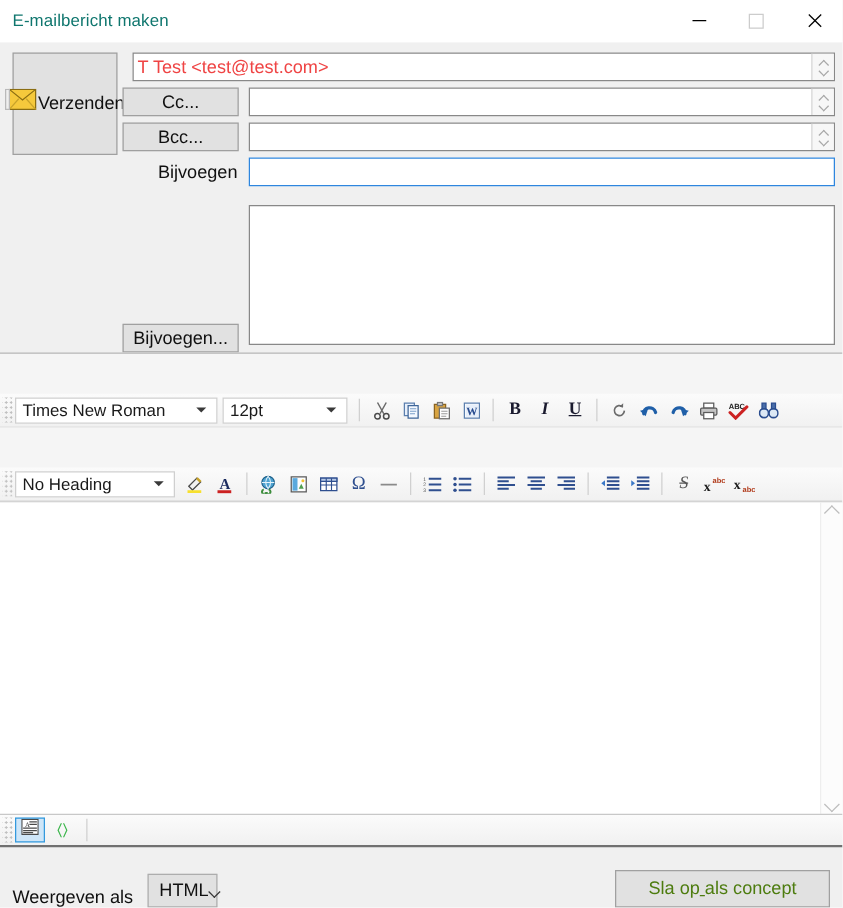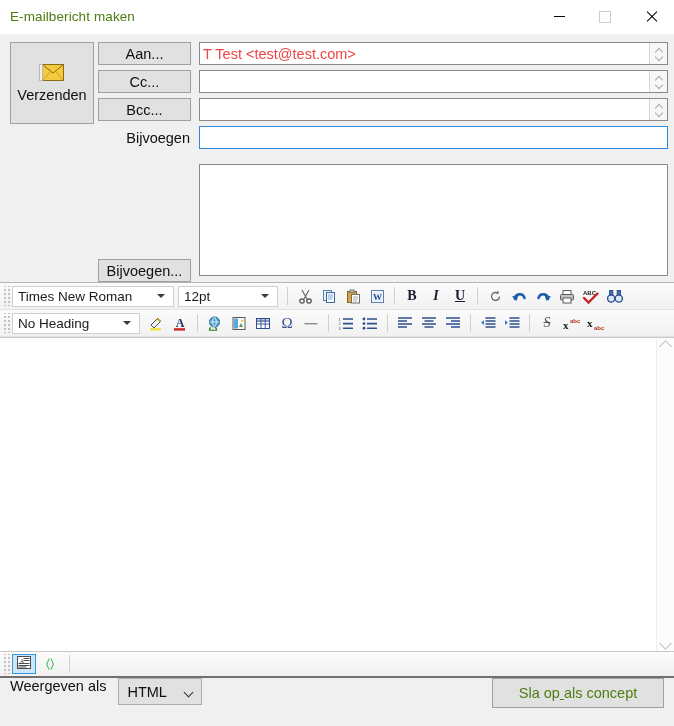--- a/index.html
+++ b/index.html
@@ -22,21 +22,21 @@
   .titlebar {
     height: 33px;
     background: #ffffff;
     display: flex;
     align-items: center;
     flex: 0 0 auto;
     border-bottom: 1px solid #ffffff;
   }
   .titlebar-text {
     font-size: 13.5px;
-    color: #4d7c0f;
+    color: #0f766e;
     padding-left: 10px;
     letter-spacing: .1px;
     white-space: nowrap;
   }
   .titlebar-spacer { flex: 1 1 auto; }
   .wbtn {
     width: 46px; height: 32px;
     display: flex; align-items: center; justify-content: center;
     background: transparent;
   }
@@ -61,21 +61,21 @@
     padding: 8px 6px 0 6px;
     display: flex;
     height: 248px;
     box-sizing: border-box;
   }
   .send-col { width: 88px; flex: 0 0 88px; padding-left: 4px;}
   .send-button {
     width: 82px; height: 80px;
     background: #e1e1e1;
     border: 1px solid #a0a0a0;
-    display: flex; flex-direction: column;
+    display: flex; flex-direction: row;
     align-items: center; justify-content: center;
     cursor: default;
   }
   .envelope {
     width: 26px; height: 17px;
     position: relative;
     margin-bottom: 7px;
   }
   .send-label { font-size: 14.5px; color: #101010; line-height: 1; }
 
@@ -164,20 +164,21 @@
     background: #f5f5f5;
     border-top: 1px solid #b5b5b5;
   }
   .toolbar-row {
     height: 26px;
     display: flex;
     align-items: center;
     background: linear-gradient(#fbfbfb, #f1f1f1);
     border-bottom: 1px solid #e2e2e2;
     padding-left: 2px;
+    margin-top: 32px;
   }
   .grip {
     width: 8px; height: 20px;
     flex: 0 0 8px;
     background-image: radial-gradient(#c0c0c0 38%, transparent 40%);
     background-size: 4px 4px;
     background-position: 1px 2px;
     margin-right: 2px;
   }
   .combo {
@@ -283,26 +284,26 @@
     background: #cfe6f8;
     border: 1px solid #3399dd;
   }
 
   
   .footer {
     flex: 0 0 auto;
     height: 48px;
     background: #f0f0f0;
     display: flex;
-    align-items: flex-start;
+    align-items: flex-end;
     padding: 0 10px;
   }
   .footer-label { font-size: 14.5px; color: #101010; margin-right: 12px; }
   .sel-html {
-    width: 84px; height: 27px;
+    width: 56px; height: 27px;
     background: #e1e1e1;
     border: 1px solid #adadad;
     display: flex; align-items: center;
     font-size: 14.5px; color: #101010;
     padding-left: 8px;
     box-sizing: border-box;
     cursor: default;
   }
   .thin-chev {
     width: 9px; height: 6px; position: relative;
@@ -360,21 +361,20 @@
             <rect x="0.5" y="0.5" width="3" height="16" fill="#efefef" stroke="#b9b9b9"></rect>
           </svg>
         </span>
         <span class="send-label">Verzenden</span>
       </div>
     </div>
 
     <div class="fields-col">
 
       <div class="field-row">
-        <div class="field-btn">Aan...</div>
         <div class="field-input-wrap">
           <input class="field-input" type="text" value="T Test &lt;test@test.com&gt;" style="">
           <div class="spinner">
             <span class="spin-chev up"></span>
             <span class="spin-chev down"></span>
           </div>
         </div>
       </div>
 
       <div class="field-row">

